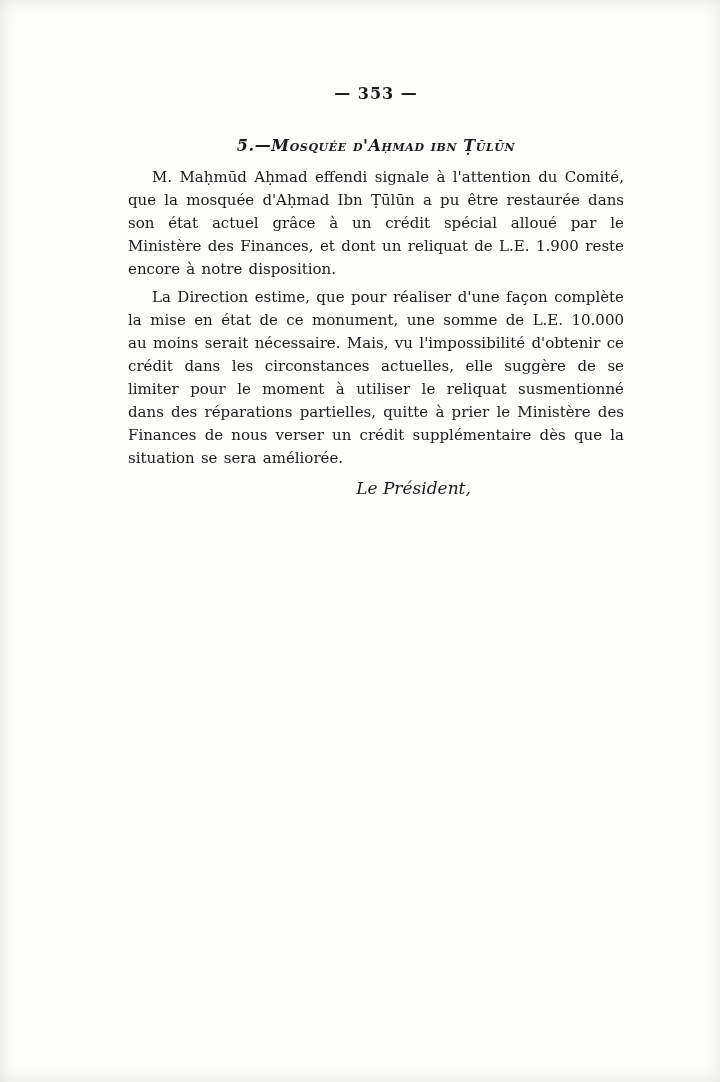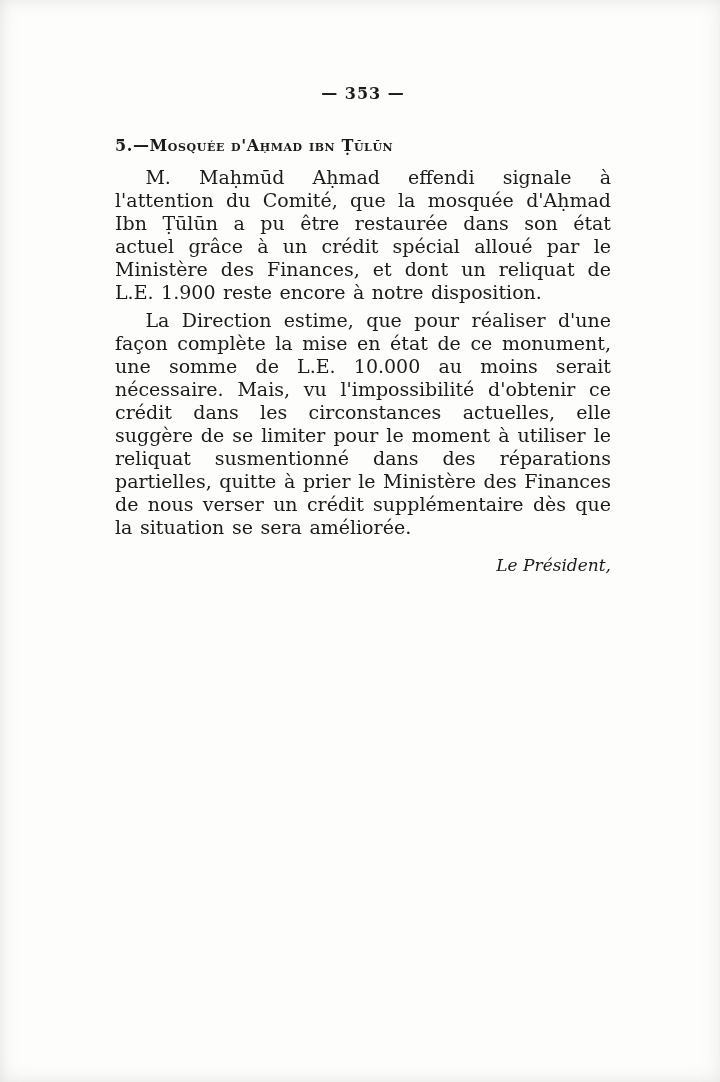--- a/index.html
+++ b/index.html
@@ -16,51 +16,52 @@
   }
   .scan-page {
     position: relative;
     width: 720px;
     height: 1082px;
     background: #fdfdfc;
     box-shadow: inset 0 0 22px rgba(0,0,0,0.07), inset 3px 0 8px rgba(0,0,0,0.04);
   }
   .content {
     position: absolute;
-    left: 115px;
+    left: 128px;
     top: 84px;
     width: 496px;
   }
   .page-number {
     text-align: center;
     font-size: 16px;
     font-weight: bold;
     letter-spacing: 1px;
     margin: 0 0 33px 0;
   }
   .heading {
-    text-align: left;
+    text-align: center;
     font-variant: small-caps;
     font-weight: bold;
     font-size: 16px;
     letter-spacing: 0.6px;
     margin: 0 0 11px 0;
+    font-style: italic;
   }
   p.body-par {
-    font-size: 19px;
+    font-size: 15px;
     line-height: 23px;
     text-align: justify;
     text-indent: 1.6em;
     margin: 0 0 5px 0;
     word-spacing: 1.5px;
   }
   .signature {
-    margin: 16px 0 0 auto;
+    margin: 8px 0 0 auto;
     width: 54%;
-    text-align: right;
+    text-align: left;
   }
   .sig-title {
     font-style: italic;
     font-size: 17px;
     margin: 0 0 5px 0;
   }
   .sig-name {
     font-variant: small-caps;
     font-weight: bold;
     font-size: 16px;

